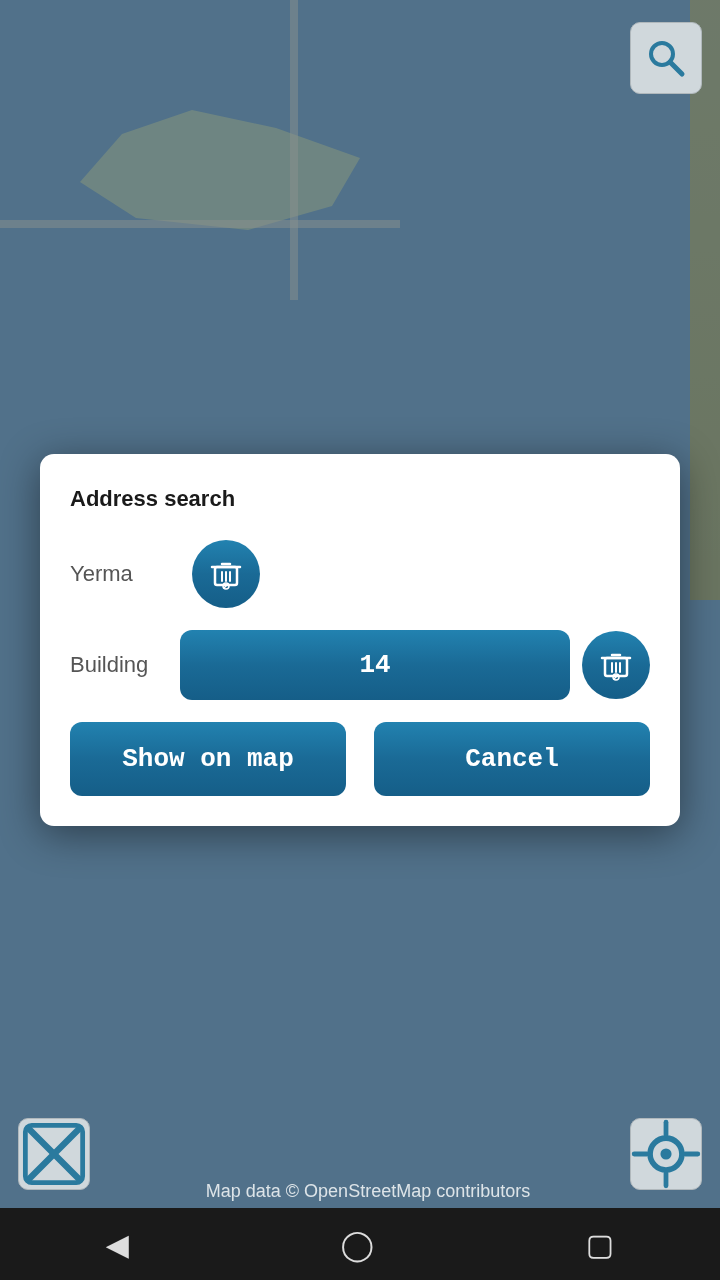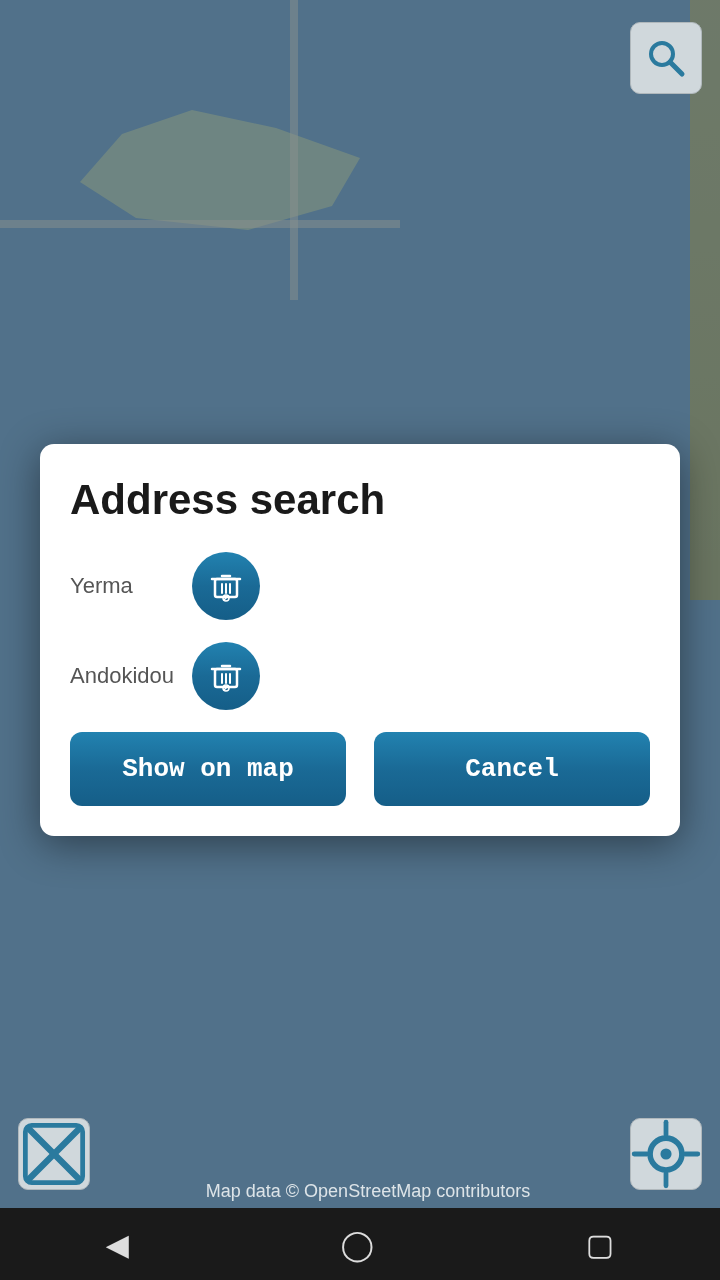--- a/index.html
+++ b/index.html
@@ -136,21 +136,21 @@
     
     .dialog {
       background: #ffffff;
       border-radius: 14px;
       padding: 32px 30px 30px 30px;
       width: 640px;
       box-shadow: 0 8px 40px rgba(0,0,0,0.45);
     }
 
     .dialog-title {
-      font-size: 42px;
+      font-size: 22px;
       font-weight: bold;
       color: #1a1a1a;
       margin-bottom: 28px;
     }
 
     
     .field-row {
       display: flex;
       align-items: center;
       margin-bottom: 22px;
@@ -324,21 +324,22 @@
           <line x1="13" y1="15" x2="13" y2="24" stroke="white" stroke-width="2" stroke-linecap="round"></line>
           <line x1="17" y1="15" x2="17" y2="24" stroke="white" stroke-width="2" stroke-linecap="round"></line>
           <line x1="21" y1="15" x2="21" y2="24" stroke="white" stroke-width="2" stroke-linecap="round"></line>
           <circle cx="17" cy="29" r="3" stroke="white" stroke-width="1.5" fill="none"></circle>
           <line x1="14.5" y1="31.5" x2="19.5" y2="26.5" stroke="white" stroke-width="1.5"></line>
         </svg>
       </button>
     </div>
 
     <div class="field-row">
-      <div class="field-label">Andokidou</div>
+      <div class="field-label">Building</div>
+      <input class="field-input" type="text" value="14" style="">
       <button class="delete-btn">
         <svg viewBox="0 0 34 34" fill="none" xmlns="http://www.w3.org/2000/svg">
           <rect x="6" y="10" width="22" height="18" rx="2" stroke="white" stroke-width="2.5" fill="none"></rect>
           <line x1="3" y1="10" x2="31" y2="10" stroke="white" stroke-width="2.5" stroke-linecap="round"></line>
           <line x1="13" y1="7" x2="21" y2="7" stroke="white" stroke-width="2.5" stroke-linecap="round"></line>
           <line x1="13" y1="15" x2="13" y2="24" stroke="white" stroke-width="2" stroke-linecap="round"></line>
           <line x1="17" y1="15" x2="17" y2="24" stroke="white" stroke-width="2" stroke-linecap="round"></line>
           <line x1="21" y1="15" x2="21" y2="24" stroke="white" stroke-width="2" stroke-linecap="round"></line>
           <circle cx="17" cy="29" r="3" stroke="white" stroke-width="1.5" fill="none"></circle>
           <line x1="14.5" y1="31.5" x2="19.5" y2="26.5" stroke="white" stroke-width="1.5"></line>

